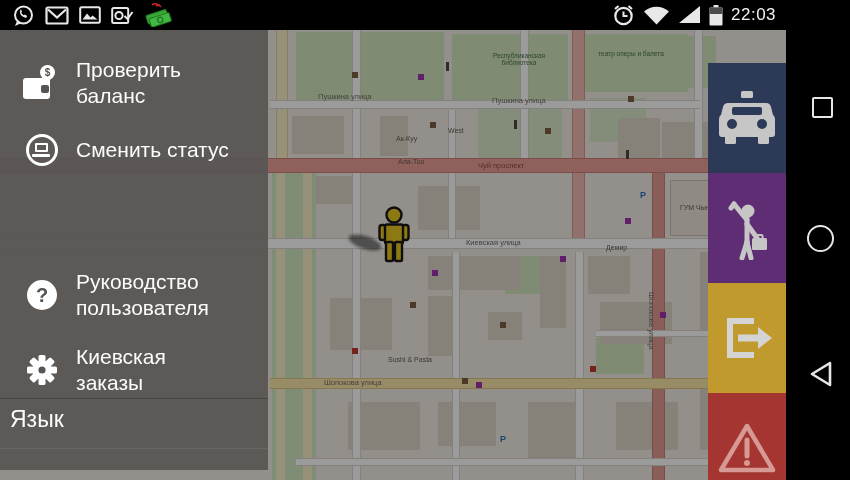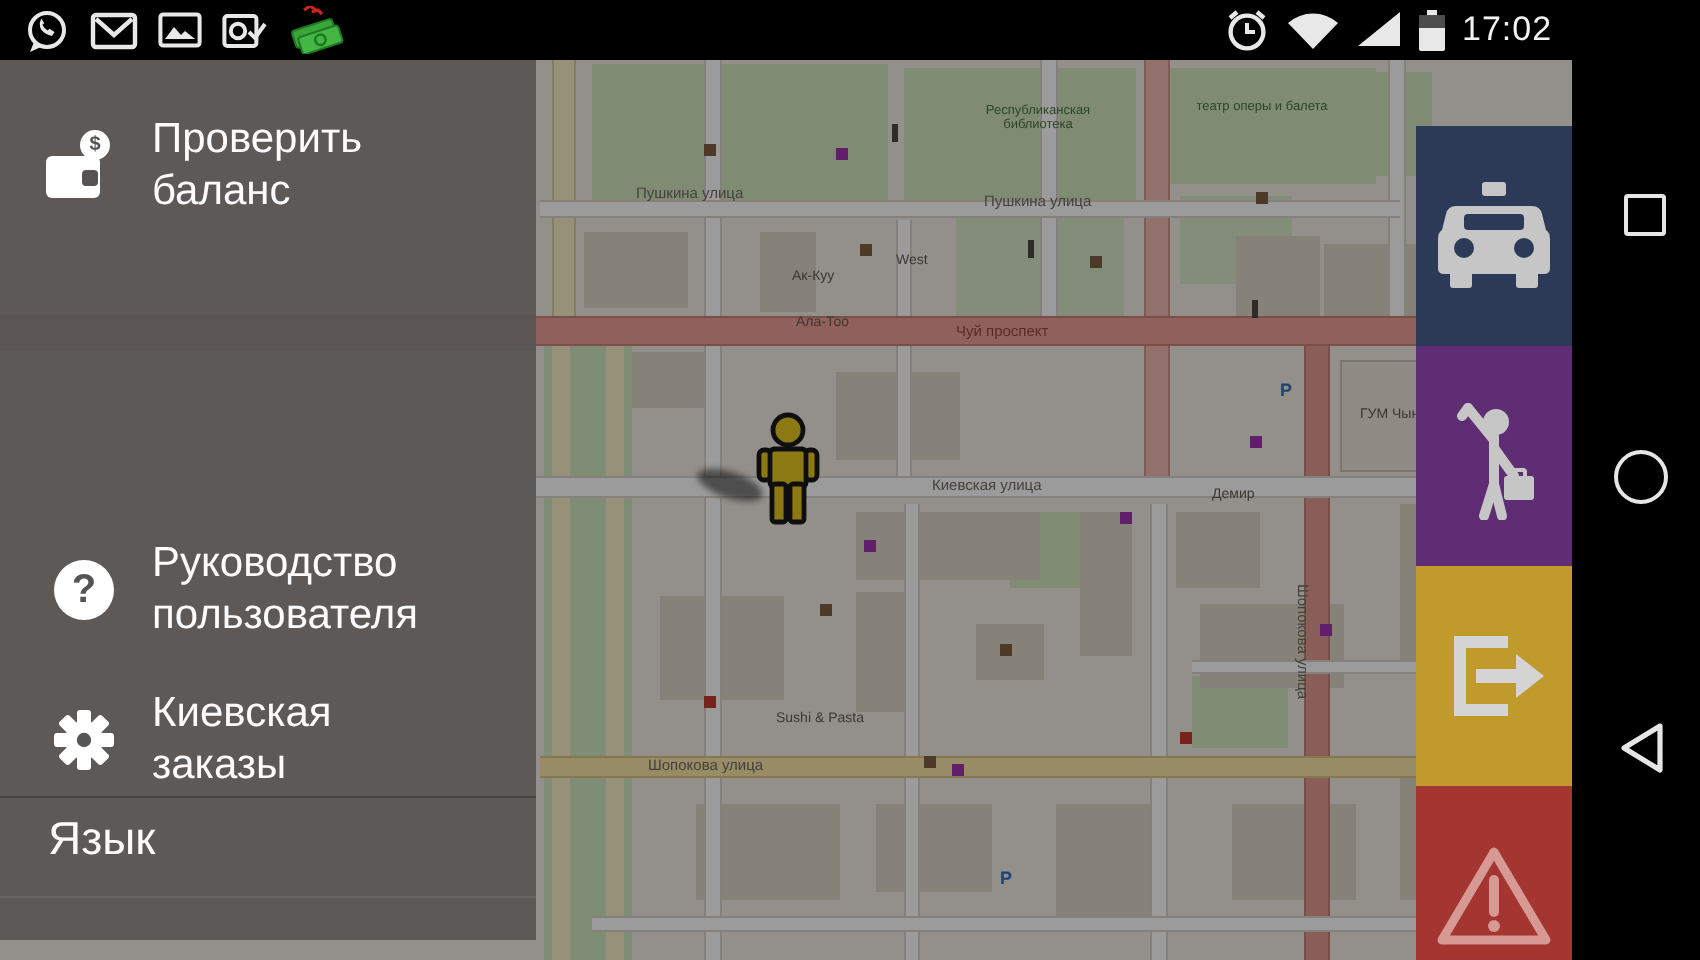--- a/index.html
+++ b/index.html
@@ -37,21 +37,21 @@
   
   #marker{position:absolute;left:374px;top:176px;z-index:4;}
   #marker-shadow{position:absolute;left:348px;top:206px;width:34px;height:13px;background:rgba(0,0,0,.5);border-radius:50%;transform:rotate(18deg);filter:blur(1.5px);z-index:3;}
 
   
   #drawer{position:absolute;left:0;top:0;width:268px;height:440px;background:rgba(88,86,84,.94);z-index:20;color:#fcfcfc;}
   .d-item{position:absolute;left:0;width:268px;display:flex;align-items:center;gap:14px;padding-left:22px;cursor:pointer;}
   .d-icon{width:40px;min-width:40px;display:flex;align-items:center;justify-content:center;}
   .d-label{font-size:21px;line-height:26px;}
   .d-divider{position:absolute;left:0;width:268px;height:1px;}
-  #d-lang{position:absolute;left:24px;top:376px;font-size:23px;cursor:pointer;}
+  #d-lang{position:absolute;left:10px;top:376px;font-size:23px;cursor:pointer;}
   
   .ic-wallet{position:relative;width:38px;height:36px;}
   .ic-wallet .body{position:absolute;left:0;top:13px;width:27px;height:21px;background:#fff;border-radius:3px;}
   .ic-wallet .slot{position:absolute;left:18px;top:20px;width:8px;height:8px;background:#565452;border-radius:2px;}
   .ic-wallet .coin{position:absolute;left:17px;top:0;width:15px;height:15px;background:#fff;border-radius:50%;color:#565452;font-size:10px;font-weight:bold;text-align:center;line-height:15px;}
   
   .ic-status{position:relative;width:32px;height:32px;border:3px solid #fff;border-radius:50%;}
   .ic-status .scr{position:absolute;left:6px;top:6px;width:13px;height:9px;border:2px solid #fff;border-radius:1px;}
   .ic-status .base{position:absolute;left:3px;top:17px;width:18px;height:3px;background:#fff;border-radius:1px;}
   
@@ -223,20 +223,29 @@
     <div class="d-item" style="top:14px;height:78px;">
       <div class="d-icon">
         <div class="ic-wallet">
             <div class="body"></div>
             <div class="slot"></div>
             <div class="coin">$</div>
           </div>
       </div>
       <div class="d-label" style="width:135px;">Проверить баланс</div>
     </div>
+    <div class="d-item" style="top:92px;height:56px;">
+      <div class="d-icon">
+        <div class="ic-status">
+            <div class="scr"></div>
+            <div class="base"></div>
+          </div>
+      </div>
+      <div class="d-label" style="width:175px;">Сменить статус</div>
+    </div>
     <div class="d-item" style="top:226px;height:78px;">
       <div class="d-icon">
           <div class="ic-help">?</div>
         </div>
       <div class="d-label" style="width:165px;">Руководство пользователя</div>
     </div>
     <div class="d-item" style="top:300px;height:80px;">
       <div class="d-icon">
         <svg width="34" height="34" viewBox="0 0 34 34">
           <g fill="#fff">
@@ -306,17 +315,17 @@
         <path d="M13.5,18.5 L1,5.5 A19,19 0 0 1 26,5.5 Z" fill="#e8e8e8"></path>
       </svg>
       <svg width="23" height="18" viewBox="0 0 23 18">
         <path d="M22,0 L22,17 L1,17 Z" fill="#e8e8e8"></path>
       </svg>
       <svg width="14" height="21" viewBox="0 0 14 21">
         <rect x="4.5" y="0" width="5" height="2.5" fill="#e8e8e8"></rect>
         <rect x="0.5" y="2.5" width="13" height="18" rx="1" fill="#e8e8e8"></rect>
         <rect x="0.5" y="2.5" width="13" height="6.5" fill="#4d4d4d"></rect>
       </svg>
-      <span class="sb-time">17:02</span>
+      <span class="sb-time">22:03</span>
     </div>
   </div>
 
 </div>
 
 </body></html>

